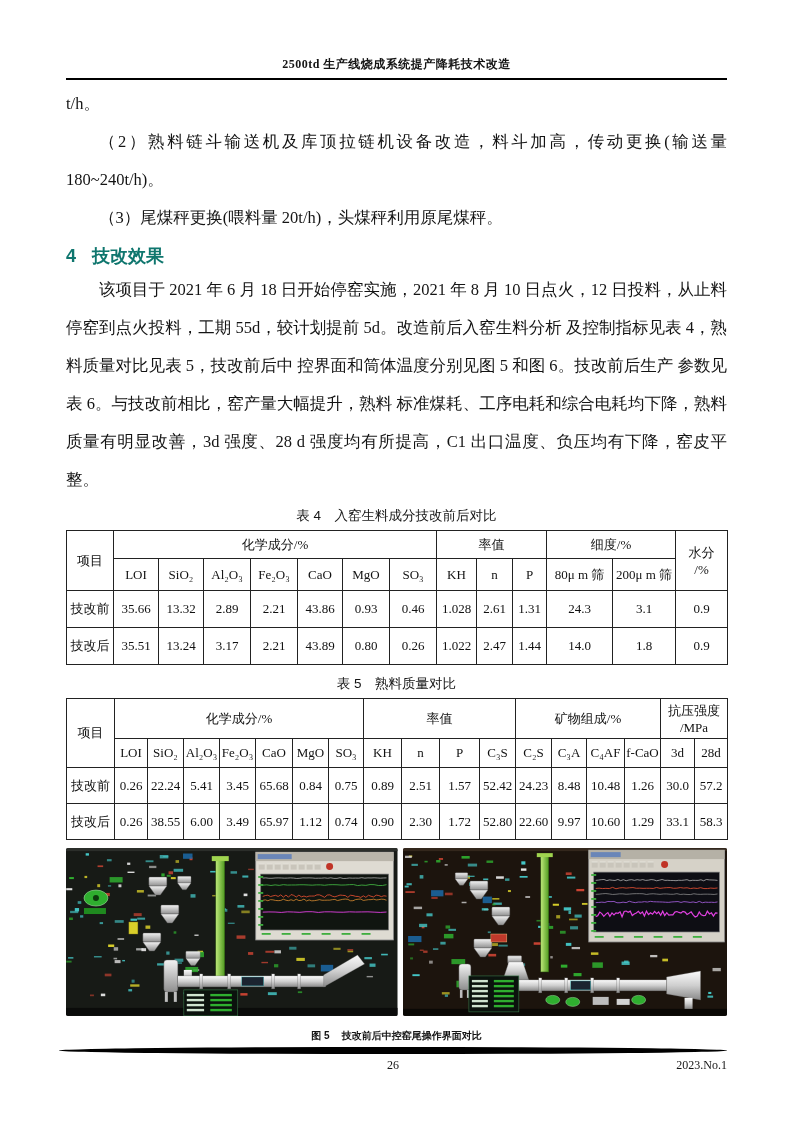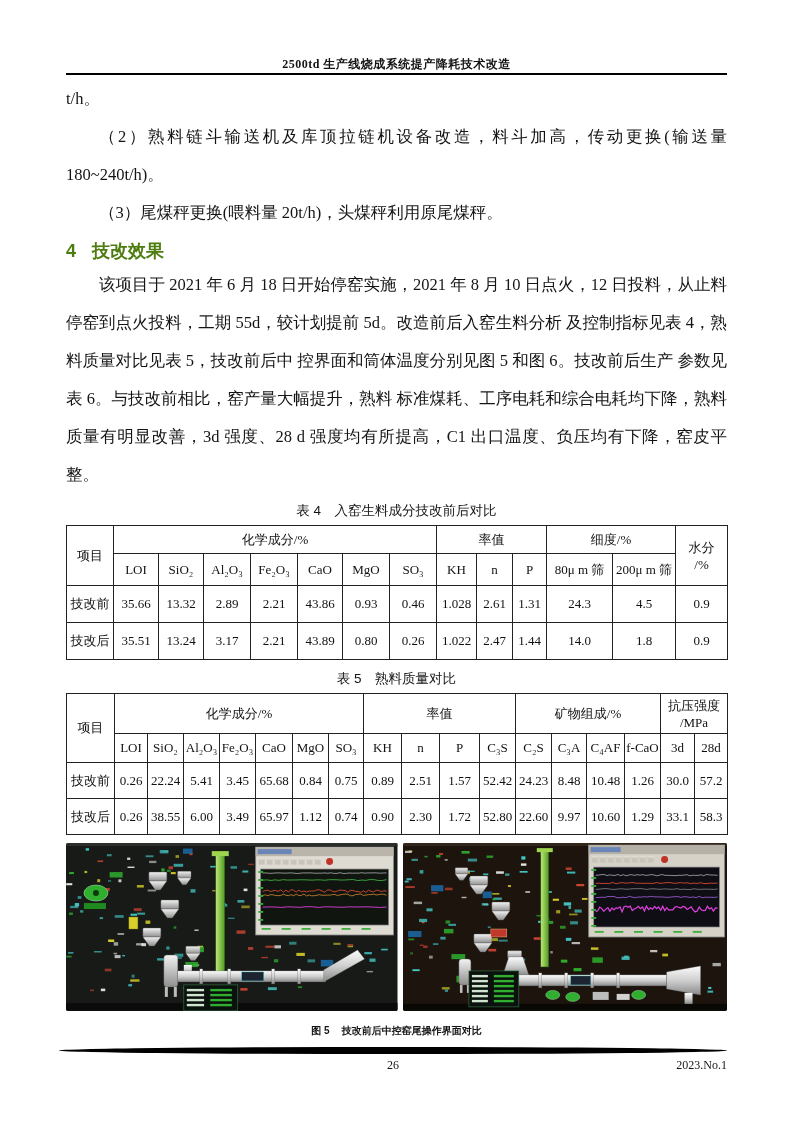--- a/index.html
+++ b/index.html
@@ -12,31 +12,32 @@
     padding: 56px 66px 0 66px;
     font-family: "Liberation Serif", serif;
     color: #141414;
     overflow: hidden;
   }
   .running-head {
     text-align: center;
     font-size: 12px;
     font-weight: 700;
     letter-spacing: .5px;
+    padding-bottom: 5px;
     border-bottom: 2px solid #000;
   }
   .bodytext { margin-top: 5px; font-size: 16.5px; line-height: 38px; text-align: justify; }
   .bodytext p { margin: 0; }
   .bodytext p.indent { text-indent: 2em; }
   .sec-heading {
     margin: 7px 0 3px 0;
     font-family: "Liberation Sans", sans-serif;
     font-weight: 700;
     font-size: 18px;
-    color: #4d7c0f;
+    color: #0f766e;
   }
   .sec-heading .num { margin-right: 16px; }
   .table-caption {
     text-align: center;
     font-family: "Liberation Sans", sans-serif;
     font-weight: 400;
     font-size: 13.5px;
     margin: 8px 0 5px 0;
   }
   table.datatable {
@@ -150,21 +151,21 @@
             <td>13.32</td>
             <td>2.89</td>
             <td>2.21</td>
             <td>43.86</td>
             <td>0.93</td>
             <td>0.46</td>
             <td>1.028</td>
             <td>2.61</td>
             <td>1.31</td>
             <td>24.3</td>
-            <td>4.5</td>
+            <td>3.1</td>
             <td>0.9</td>
           </tr>
           <tr>
             <td>技改后</td>
             <td>35.51</td>
             <td>13.24</td>
             <td>3.17</td>
             <td>2.21</td>
             <td>43.89</td>
             <td>0.80</td>

